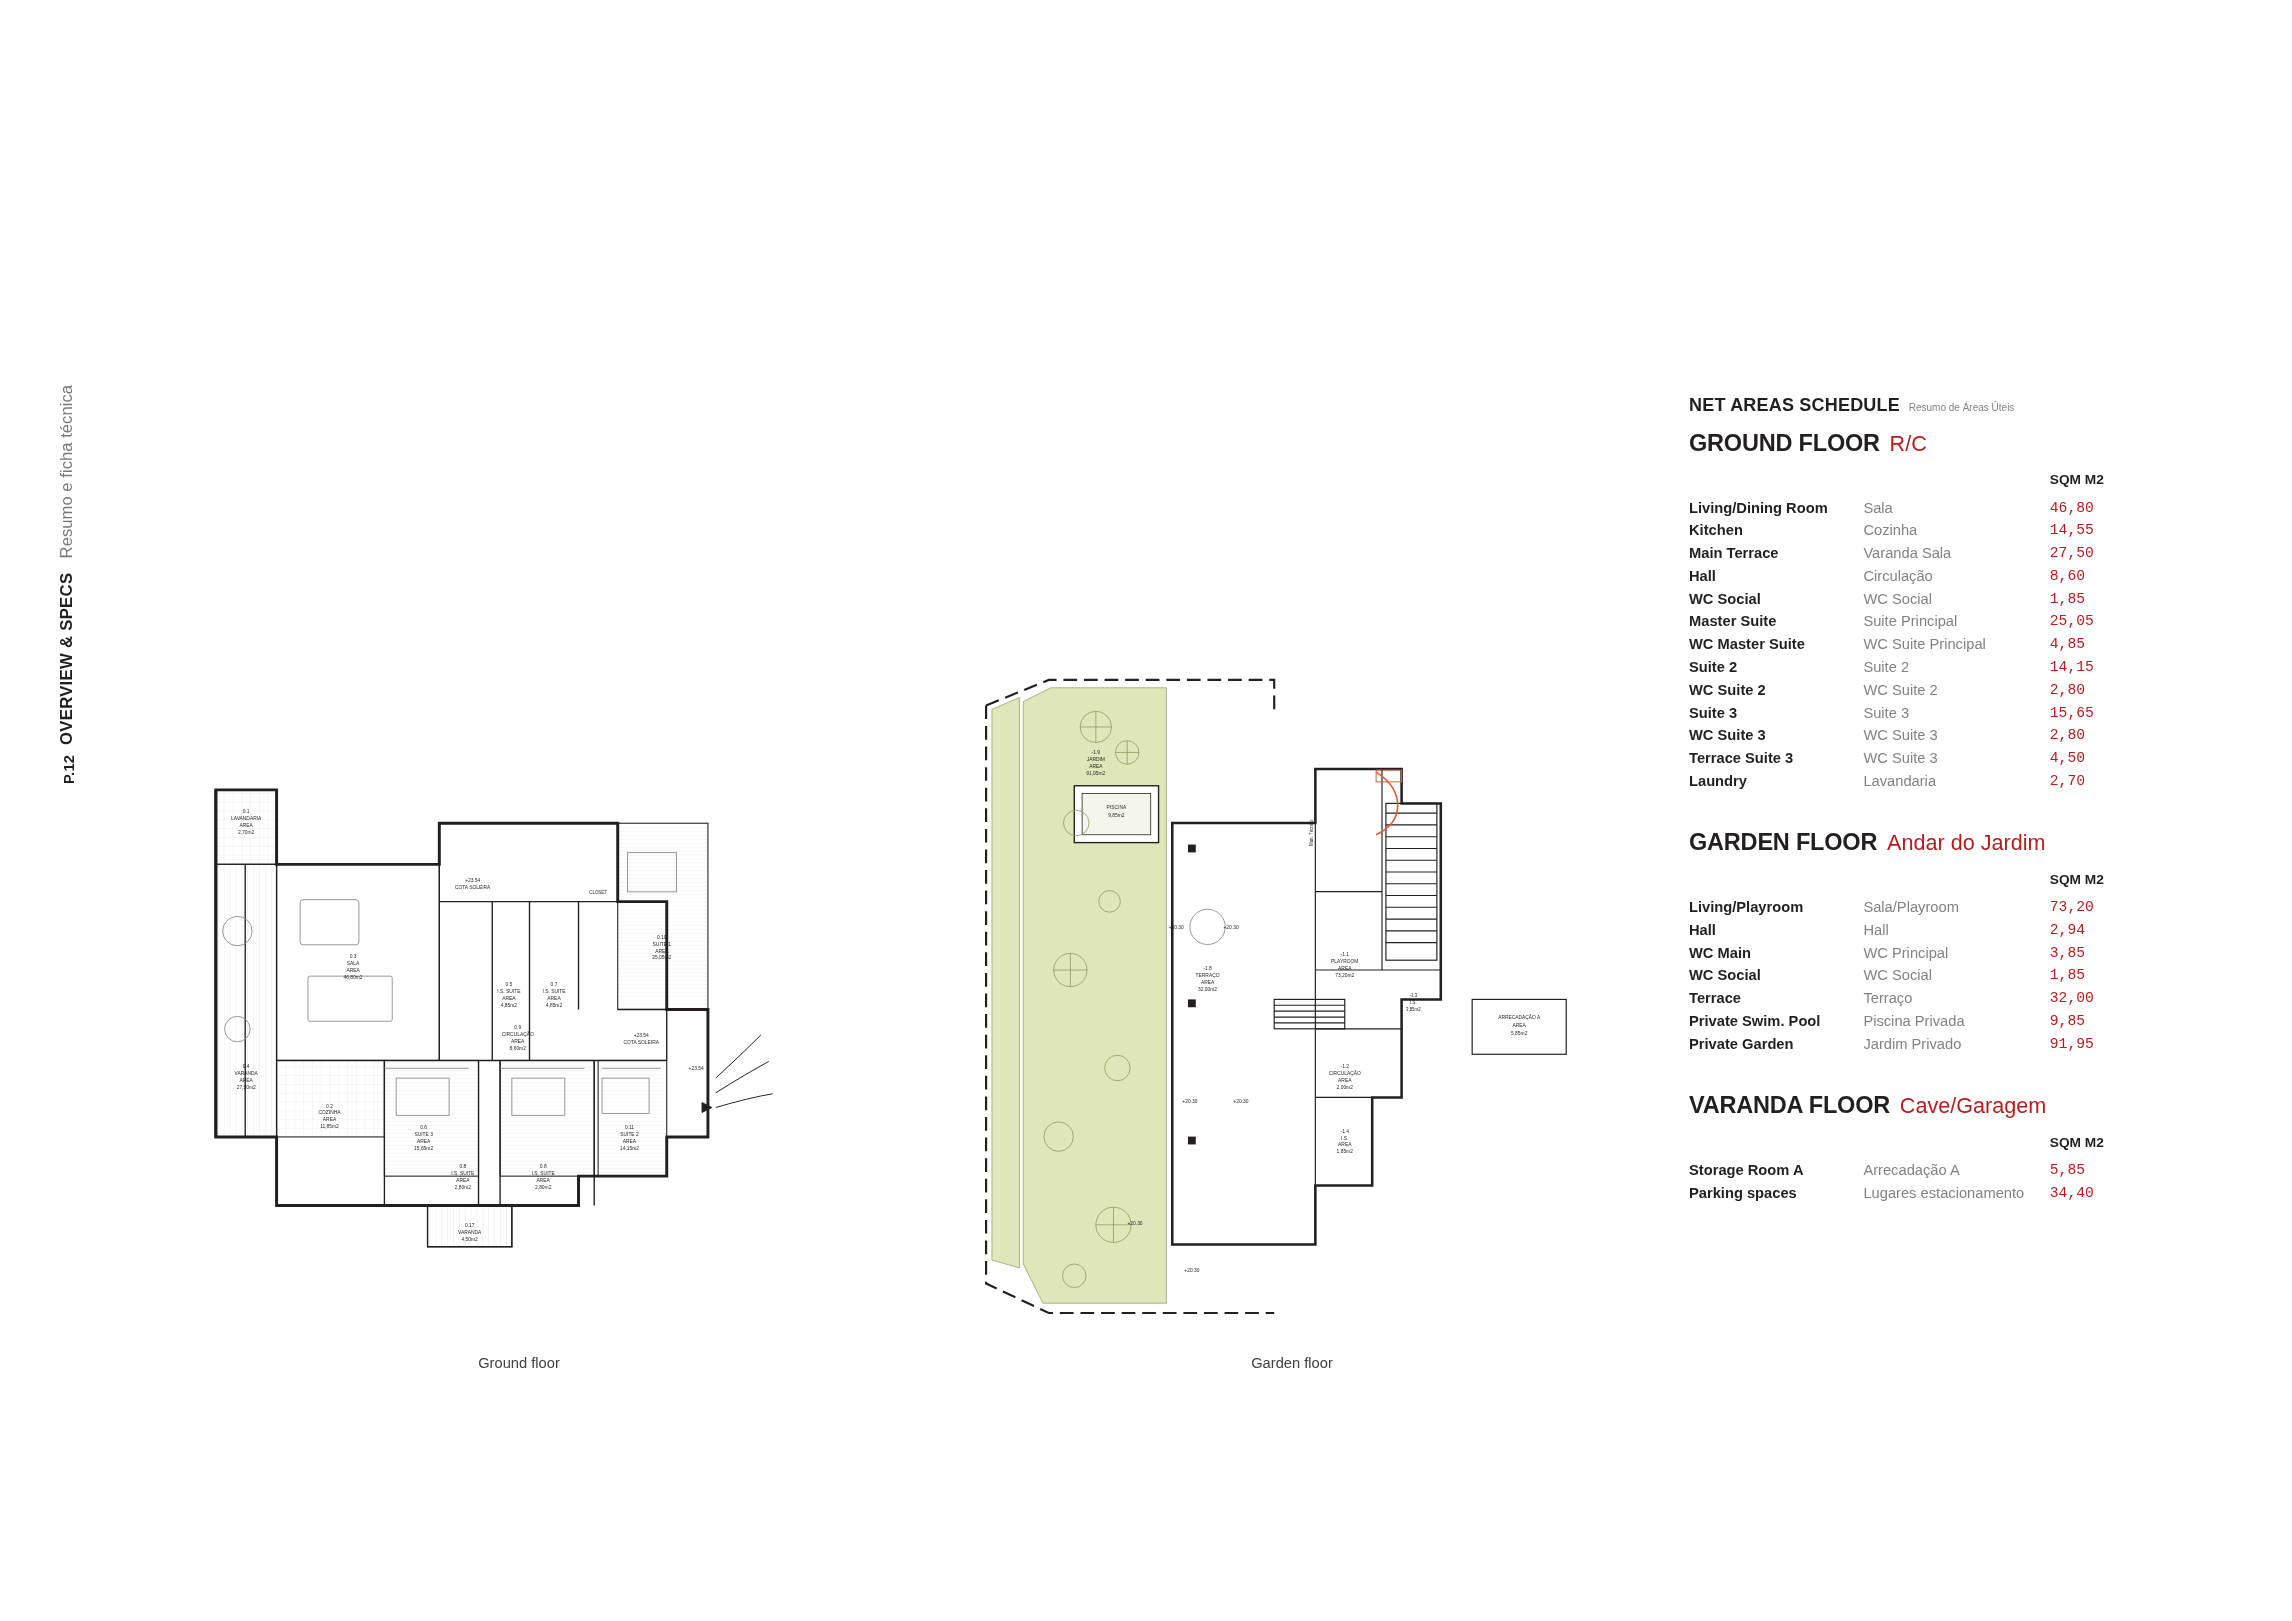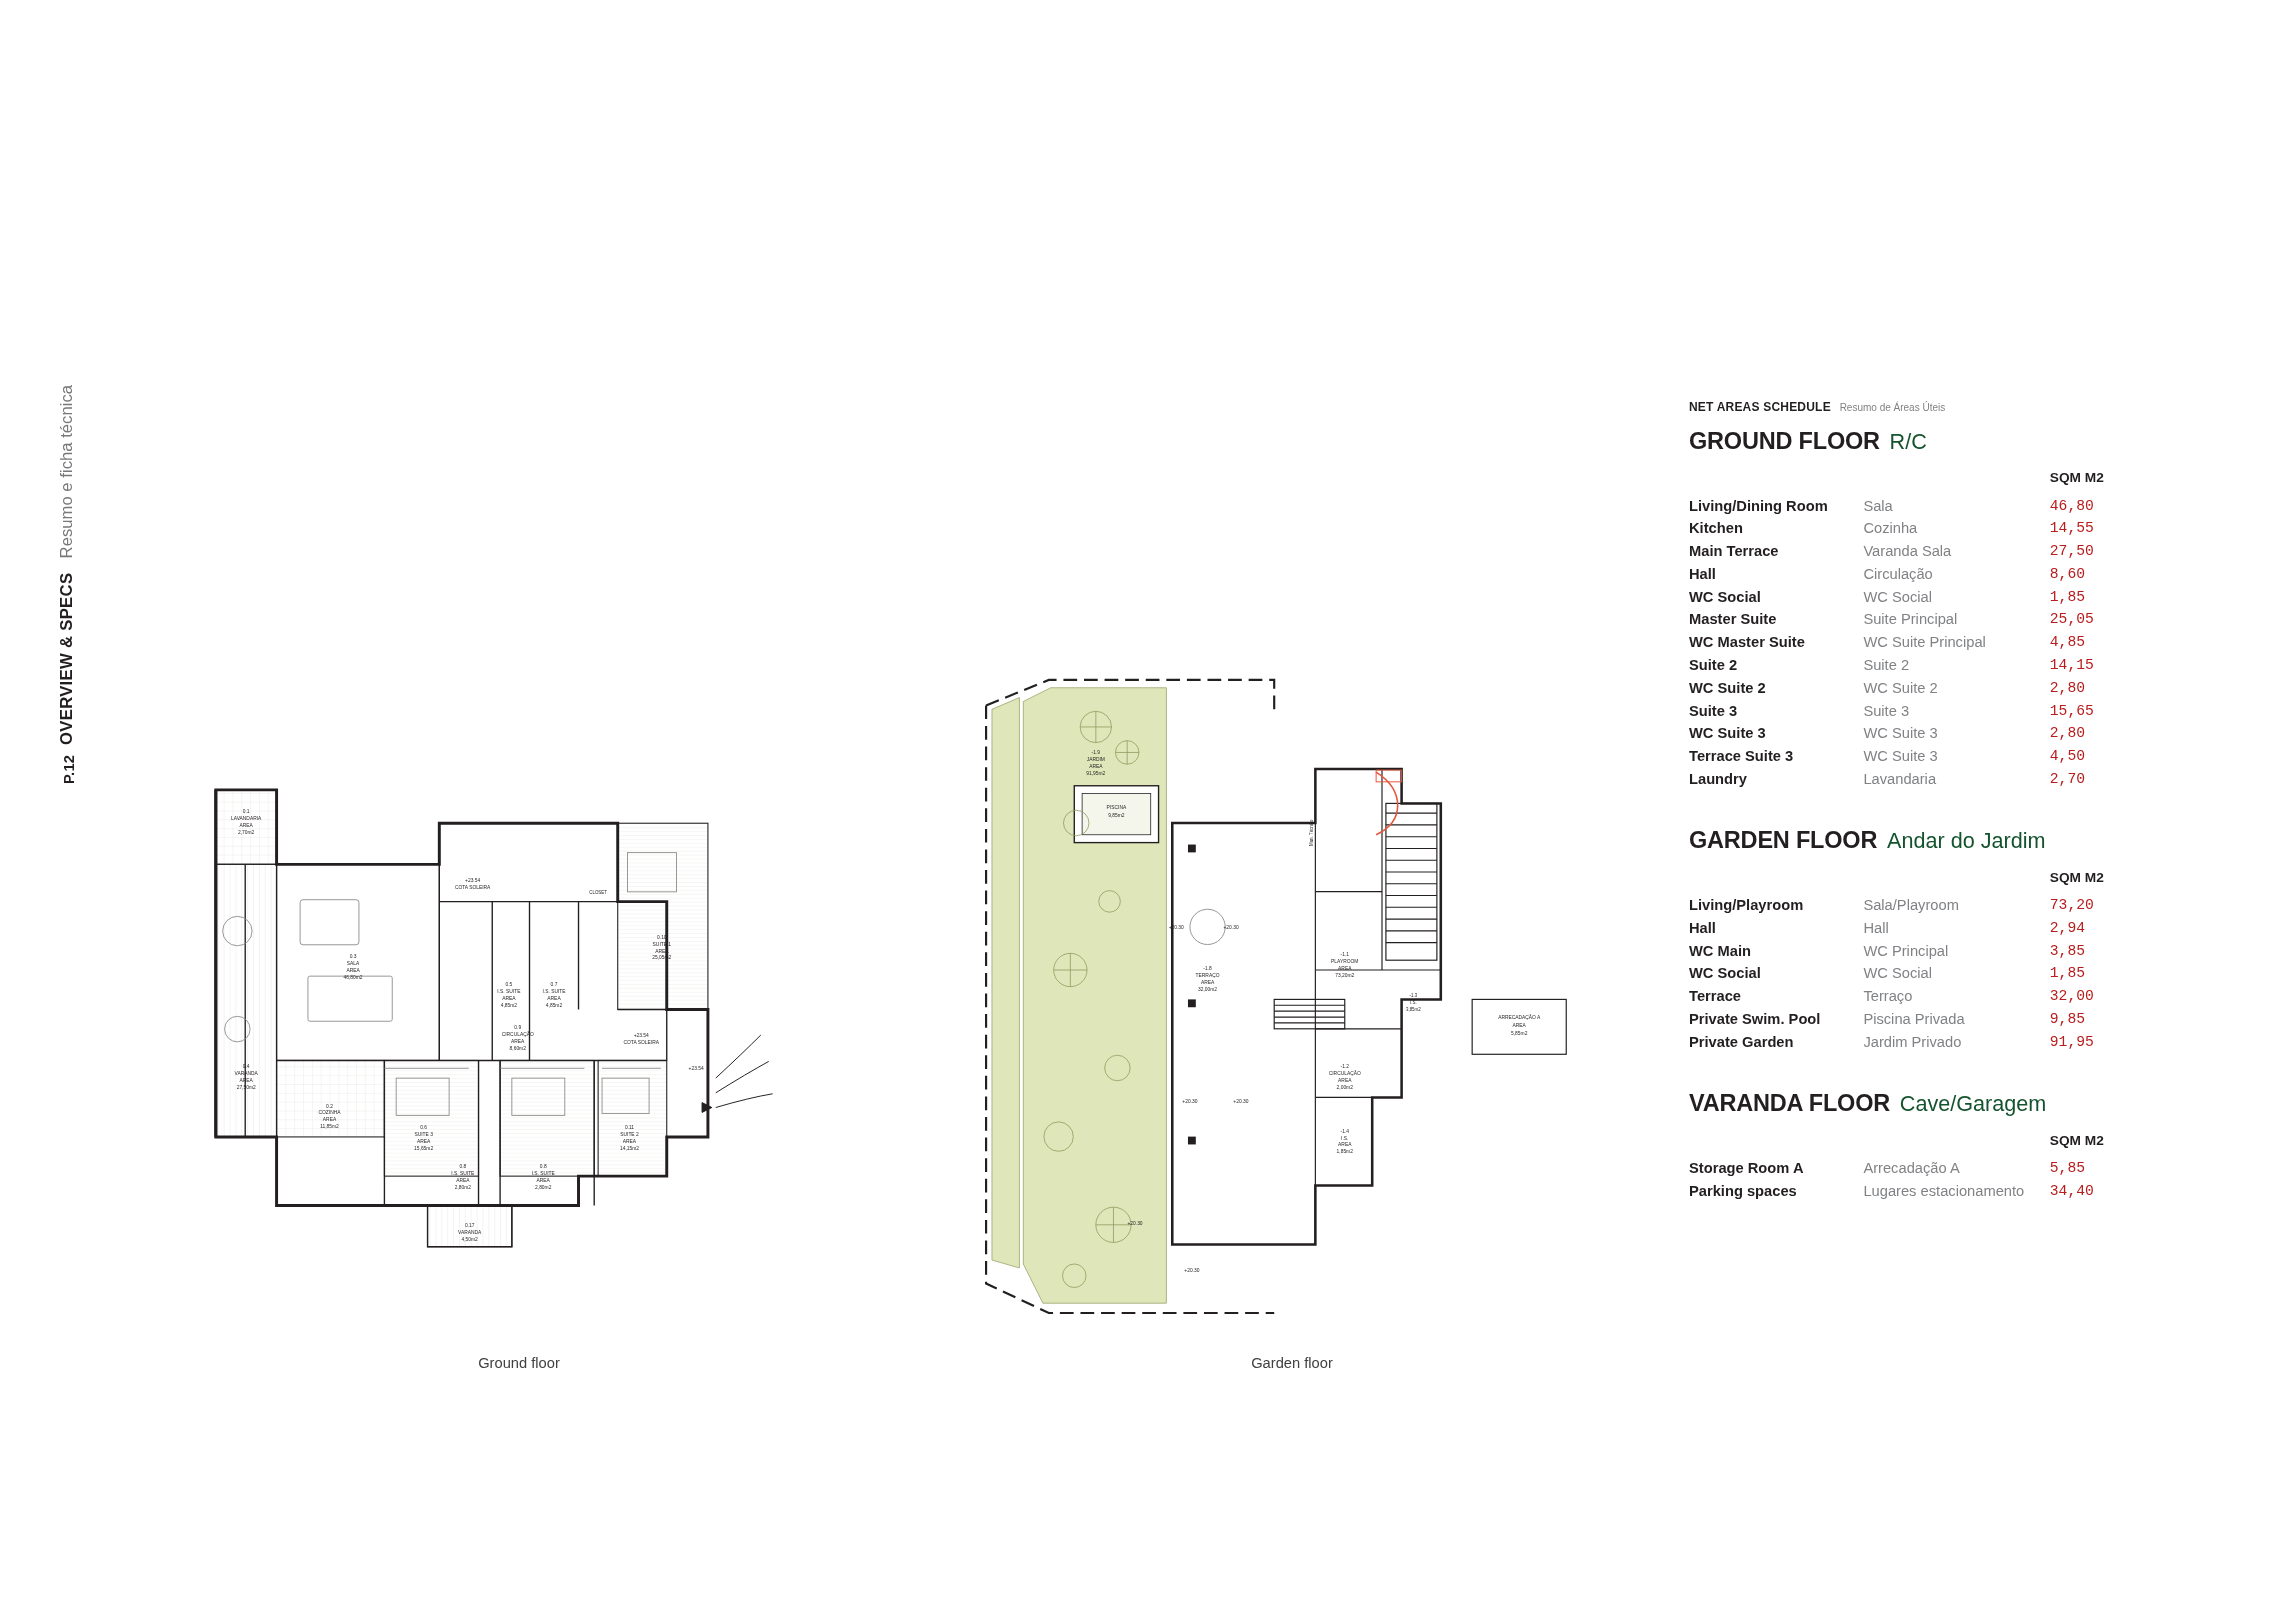--- a/index.html
+++ b/index.html
@@ -53,26 +53,26 @@
     position:absolute;
     font-size: 14.7px; color:#414042;
     text-align:center;
   }
 
   
   #schedule {
     position:absolute; left:1689px; top:368px; width: 461px;
   }
   .sched-head { display:flex; align-items:baseline; gap:8.8px; margin-bottom:13.7px;}
-  .sched-head .h-en { font-size:12px; font-weight:bold; letter-spacing:0.2px;}
+  .sched-head .h-en { font-size:18px; font-weight:bold; letter-spacing:0.2px;}
   .sched-head .h-pt { font-size:10px; color:#808285;margin-top:34px;}
 
   .floor-head { display:flex; align-items:baseline; gap:9.8px; margin-top:3.9px;}
   .floor-head .f-en { font-size:23.5px; font-weight:bold; letter-spacing:-0.2px;}
-  .floor-head .f-pt { font-size:21.6px; color:#14532d; font-weight:normal;}
+  .floor-head .f-pt { font-size:21.6px; color:#b91c1c; font-weight:normal;}
 
   table.sched { width:100%; border-collapse:collapse; margin-top:3.9px; }
   table.sched th, table.sched td {
     text-align:left; vertical-align:top; padding: 3.4px 0;
     font-size: 14.7px;
   }
   table.sched col.c1 { width: 174px; }
   table.sched col.c2 { width: 186px; }
   table.sched col.c3 { width: 100px; }
   table.sched th.sqm {

